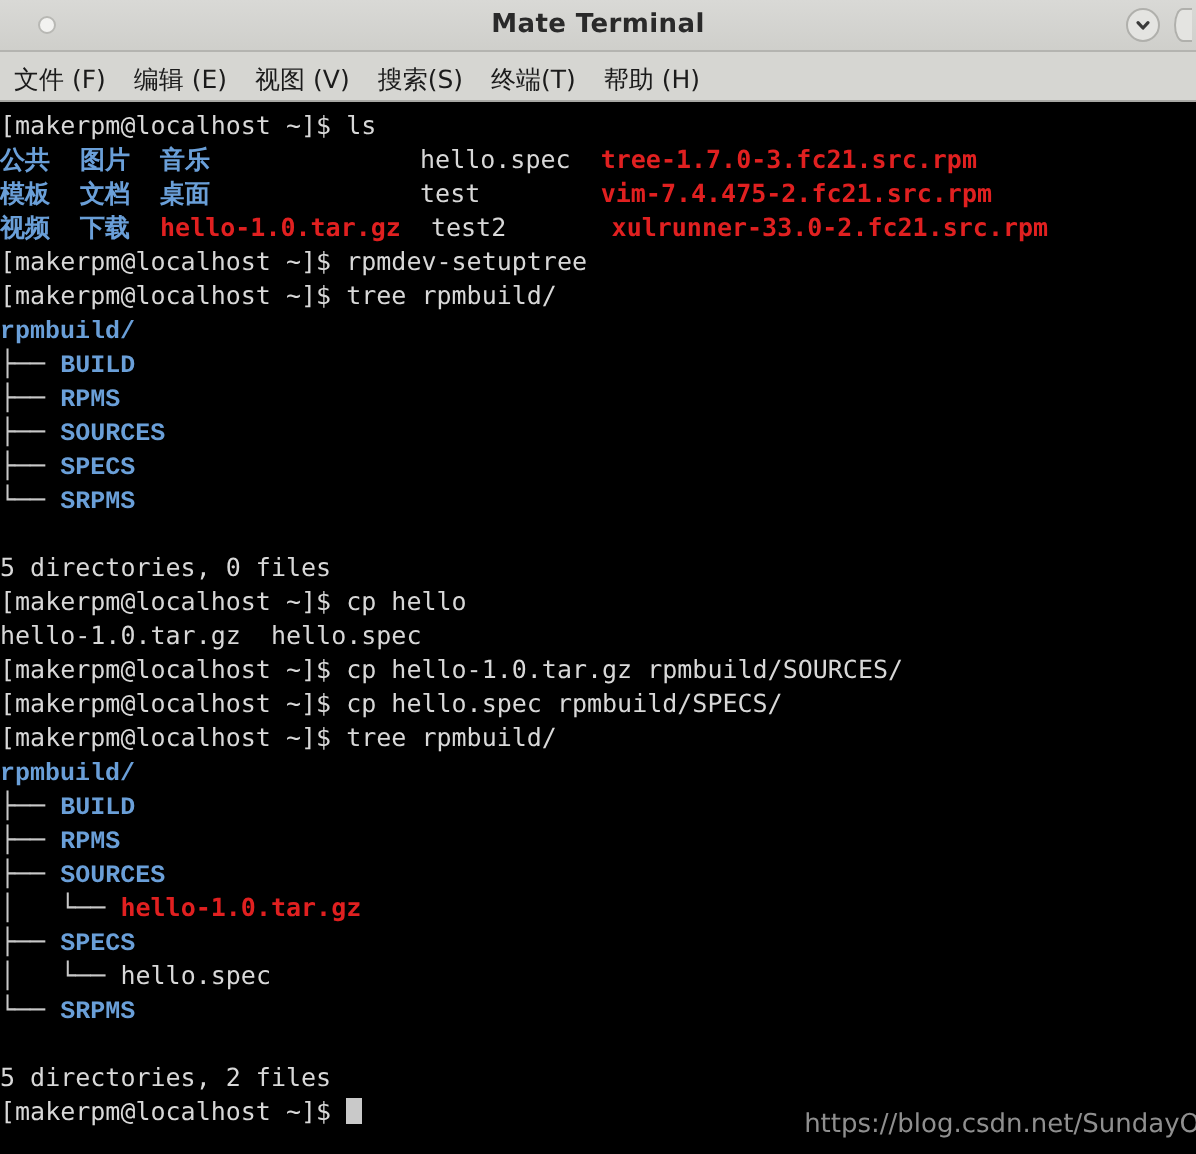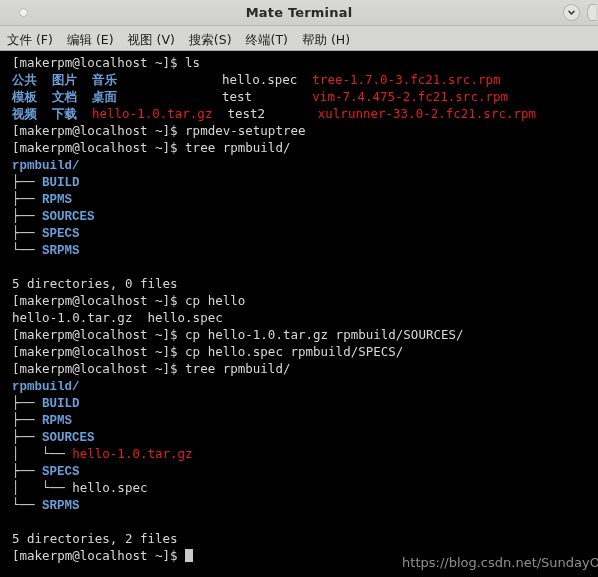--- a/index.html
+++ b/index.html
@@ -105,35 +105,35 @@
     white-space: nowrap;
     font-family: "DejaVu Sans", sans-serif;
   }
 
   
   .terminal {
     flex: 1 1 auto;
     background: #000000;
     position: relative;
     overflow: hidden;
-    padding: 3px 0 0 12px;
+    padding: 3px 0 0 0;
     box-sizing: border-box;
   }
   .term-lines {
     font-family: "DejaVu Sans Mono", monospace;
     font-size: 12.5px;
     line-height: 17px;
     color: #d6d6d6;
     white-space: pre;
     letter-spacing: 0;
   }
   .ln { height: 17px; white-space: pre; }
   .c-white { color: #d8d8d8; }
   .c-blue  { color: #6a9fd8; font-weight: bold; font-family: Liberation Mono, monospace; }
-  .c-red   { color: #e02020; font-weight: normal; margin-top: 24px; }
+  .c-red   { color: #e02020; font-weight: bold; margin-top: 24px; }
   .c-tree  { color: #c8c8c8; }
   .cursor {
     display: inline-block;
     width: 8px;
     height: 13px;
     background: #c9c9c9;
     vertical-align: -2px;
   }
   .watermark {
     position: absolute;

